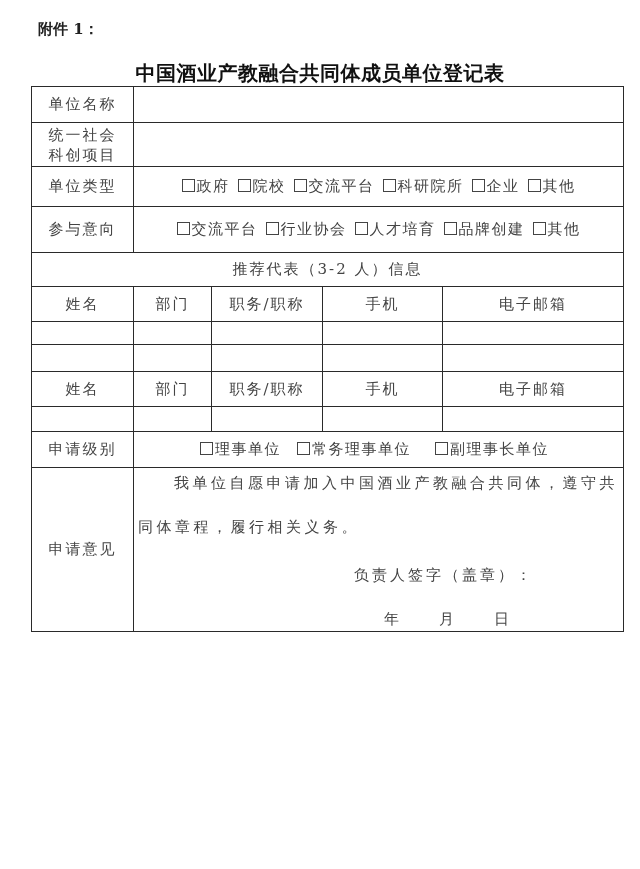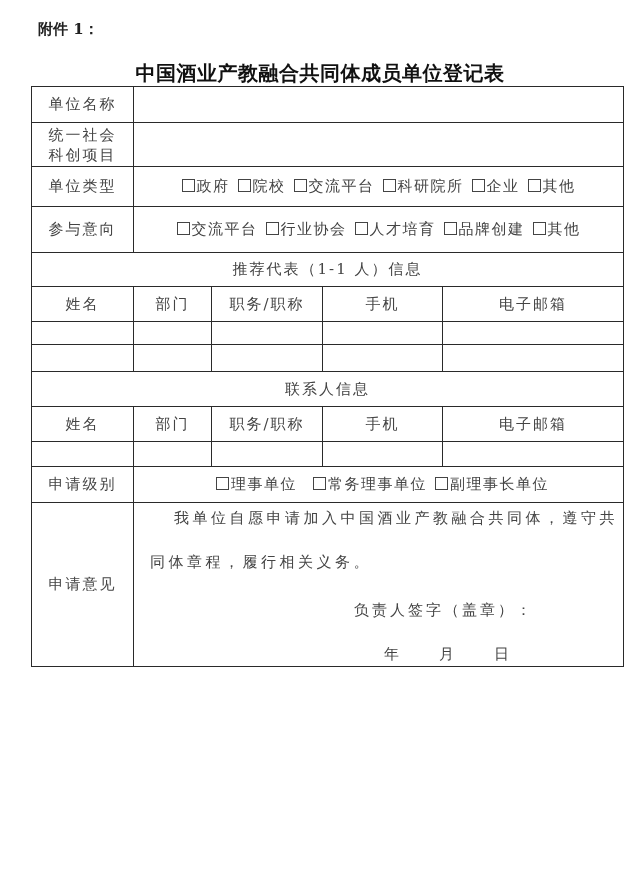--- a/index.html
+++ b/index.html
@@ -10,21 +10,21 @@
            font-weight: bold; font-size: 20px; color: #111; letter-spacing: 0.5px; }
   .tbl { position: absolute; left: 31px; top: 86px; width: 592px; border-collapse: collapse;
          table-layout: fixed; font-size: 15px; }
   .tbl td { border: 1.5px solid #2a2a2a; padding: 0; text-align: center; vertical-align: middle; color: #444; }
   .lbl { letter-spacing: 2px; }
   .opts { letter-spacing: 1.5px; white-space: nowrap; }
   .opt { margin: 0 4px; }
   .box { display: inline-block; width: 11px; height: 11px; border: 1.2px solid #444; margin-right: 2px; vertical-align: -1px; }
   .opinion { text-align: left !important; vertical-align: top !important; position: relative; }
   .op-line1 { position: absolute; left: 40px; top: 6px; letter-spacing: 3.5px; white-space: nowrap; text-align: center; }
-  .op-line2 { position: absolute; left: 16px; top: 50px; letter-spacing: 3.5px; white-space: nowrap; }
+  .op-line2 { position: absolute; left: 4px; top: 50px; letter-spacing: 3.5px; white-space: nowrap; }
   .op-sign { position: absolute; left: 220px; top: 98px; letter-spacing: 3px; white-space: nowrap; }
   .op-date { position: absolute; left: 250px; top: 142px; white-space: nowrap; }
   .op-date span { margin-right: 40px; }
 </style>
 </head>
 <body>
 
 <div class="attach">附件 1：</div>
 <div class="title">中国酒业产教融合共同体成员单位登记表</div>
 
@@ -54,21 +54,21 @@
       <span class="opt"><span class="box"></span><span>政府</span></span><span class="opt"><span class="box"></span><span>院校</span></span><span class="opt"><span class="box"></span><span>交流平台</span></span><span class="opt"><span class="box"></span><span>科研院所</span></span><span class="opt"><span class="box"></span><span>企业</span></span><span class="opt"><span class="box"></span><span>其他</span></span>
     </td>
   </tr>
   <tr style="height:46px">
     <td class="lbl">参与意向</td>
     <td colspan="4" class="opts">
       <span class="opt"><span class="box"></span><span>交流平台</span></span><span class="opt"><span class="box"></span><span>行业协会</span></span><span class="opt"><span class="box"></span><span>人才培育</span></span><span class="opt"><span class="box"></span><span>品牌创建</span></span><span class="opt"><span class="box"></span><span>其他</span></span>
     </td>
   </tr>
   <tr style="height:34px">
-    <td colspan="5" class="lbl">推荐代表（1-1 人）信息</td>
+    <td colspan="5" class="lbl">推荐代表（3-2 人）信息</td>
   </tr>
   <tr style="height:35px">
     <td class="lbl">姓名</td>
     <td class="lbl">部门</td>
     <td class="lbl">职务/职称</td>
     <td class="lbl">手机</td>
     <td class="lbl">电子邮箱</td>
   </tr>
   <tr style="height:23px">
     <td></td>
@@ -78,40 +78,37 @@
     <td></td>
   </tr>
   <tr style="height:27px">
     <td></td>
     <td></td>
     <td></td>
     <td></td>
     <td></td>
   </tr>
   <tr style="height:35px">
-    <td colspan="5" class="lbl">联系人信息</td>
-  </tr>
-  <tr style="height:35px">
     <td class="lbl">姓名</td>
     <td class="lbl">部门</td>
     <td class="lbl">职务/职称</td>
     <td class="lbl">手机</td>
     <td class="lbl">电子邮箱</td>
   </tr>
   <tr style="height:25px">
     <td></td>
     <td></td>
     <td></td>
     <td></td>
     <td></td>
   </tr>
   <tr style="height:36px">
     <td class="lbl">申请级别</td>
     <td colspan="4" class="opts">
-      <span class="opt" style="margin:0 8px"><span class="box"></span><span>理事单位</span></span><span class="opt" style="margin:16px 8px"><span class="box"></span><span>常务理事单位</span></span><span class="opt" style="margin:0 0"><span class="box"></span><span>副理事长单位</span></span>
+      <span class="opt" style="margin:0 8px"><span class="box"></span><span>理事单位</span></span><span class="opt" style="margin:16px 8px"><span class="box"></span><span>常务理事单位</span></span><span class="opt" style="margin:0 16px"><span class="box"></span><span>副理事长单位</span></span>
     </td>
   </tr>
   <tr style="height:164px">
     <td class="lbl">申请意见</td>
     <td colspan="4" class="opinion">
       <div class="op-line1">我单位自愿申请加入中国酒业产教融合共同体，遵守共</div>
       <div class="op-line2">同体章程，履行相关义务。</div>
       <div class="op-sign">负责人签字（盖章）：</div>
       <div class="op-date">
         <span>年</span><span>月</span><span>日</span>

